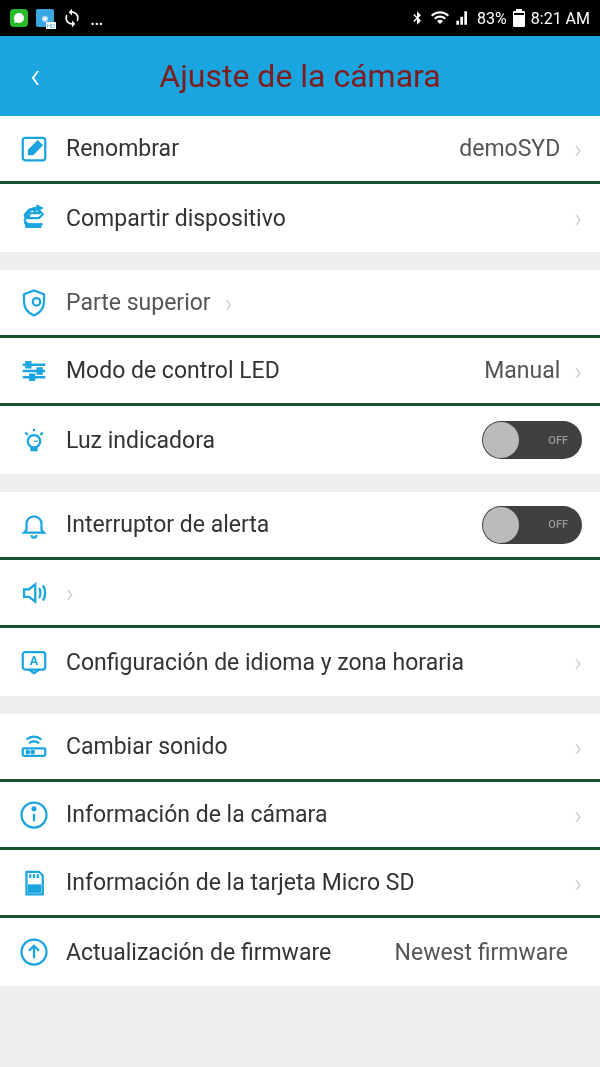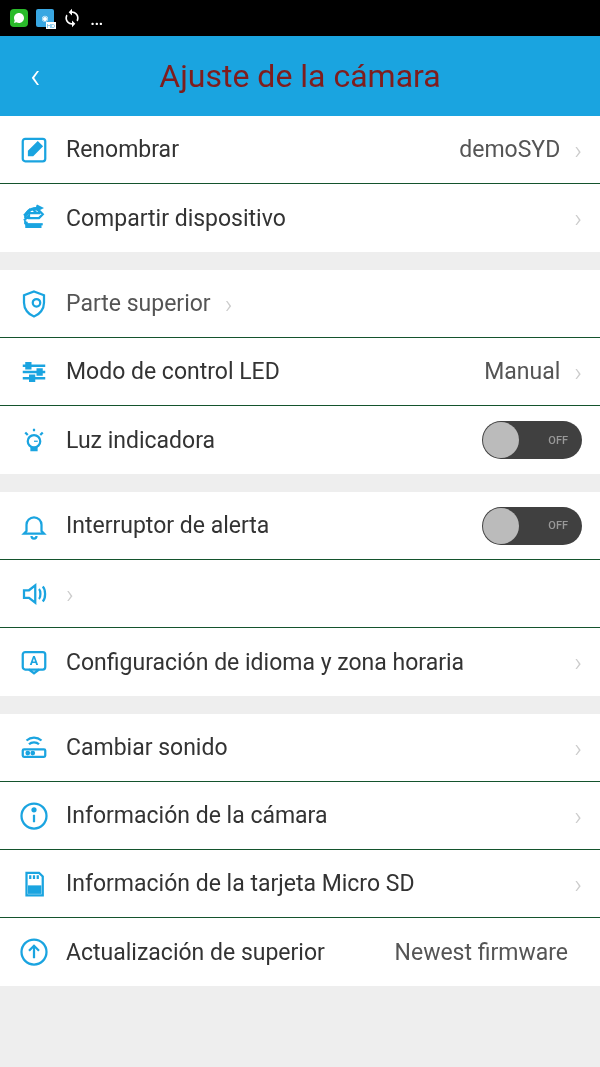--- a/index.html
+++ b/index.html
@@ -49,21 +49,21 @@
     }
     .settings-list { background: #eeeeee; }
     .section { margin-bottom: 18px; }
     .section:last-child { margin-bottom: 0; }
     .row {
       background: #fff;
       height: 68px;
       display: flex;
       align-items: center;
       padding: 0 18px 0 14px;
-      border-bottom: 1px solid #14532d;
+      border-bottom: 3px solid #14532d;
     }
     .row:last-child { border-bottom: none; }
     .row-icon {
       width: 40px;
       height: 40px;
       display: flex;
       align-items: center;
       justify-content: center;
       margin-right: 12px;
     }
@@ -118,20 +118,38 @@
       <svg width="12" height="12" viewBox="0 0 24 24" fill="#fff">
           <path d="M12 2C6.5 2 2 6.5 2 12c0 1.8.5 3.5 1.3 5L2 22l5-1.3c1.5.8 3.2 1.3 5 1.3 5.5 0 10-4.5 10-10S17.5 2 12 2z"></path>
         </svg>
     </span>
     <span class="blue-icon">◉</span>
     <svg width="20" height="20" viewBox="0 0 24 24" fill="#fff">
         <path d="M12 4V1L8 5l4 4V6c3.3 0 6 2.7 6 6 0 1-.3 2-.7 2.8l1.5 1.5C19.5 15 20 13.6 20 12c0-4.4-3.6-8-8-8zm0 14c-3.3 0-6-2.7-6-6 0-1 .3-2 .7-2.8L5.2 7.7C4.5 9 4 10.4 4 12c0 4.4 3.6 8 8 8v3l4-4-4-4v3z"></path>
       </svg>
     <span style="font-size:20px;letter-spacing:2px;">…</span>
   </div>
+  <div class="status-right">
+    <svg width="16" height="16" viewBox="0 0 24 24" fill="#fff">
+        <path d="M12 2l6 6-4 4 4 4-6 6v-8l-4 4-1.5-1.5L11 12 6.5 7.5 8 6l4 4V2z"></path>
+      </svg>
+    <svg width="18" height="18" viewBox="0 0 24 24" fill="#fff">
+        <path d="M12 20l4-4c-2.2-2.2-5.8-2.2-8 0l4 4zm-8-8c4.4-4.4 11.6-4.4 16 0l-2 2c-3.3-3.3-8.7-3.3-12 0l-2-2zm-4-4c6.6-6.6 17.4-6.6 24 0l-2 2c-5.5-5.5-14.5-5.5-20 0L0 8z"></path>
+      </svg>
+    <svg width="16" height="16" viewBox="0 0 24 24" fill="#fff">
+        <path d="M2 22h4v-6H2v6zm6 0h4V10H8v12zm6 0h4V2h-4v20z"></path>
+      </svg>
+    <span>83%</span>
+    <svg width="12" height="18" viewBox="0 0 12 18" fill="#fff">
+        <rect x="0" y="2" width="12" height="16" rx="1"></rect>
+        <rect x="3" y="0" width="6" height="2"></rect>
+        <rect x="1" y="4" width="10" height="2" fill="#000"></rect>
+      </svg>
+    <span>8:21 AM</span>
+  </div>
 </div>
 
 <div class="header">
   <div class="back-btn">‹</div>
   <div class="header-title">Ajuste de la cámara</div>
 </div>
 
 <div class="settings-list">
 
   <div class="section">
@@ -287,18 +305,18 @@
       <div class="chevron">›</div>
     </div>
     <div class="row">
       <div class="row-icon">
         <svg width="30" height="30" viewBox="0 0 24 24" fill="none" stroke="#1aa4e0" stroke-width="1.8">
             <circle cx="12" cy="12" r="10"></circle>
             <line x1="12" y1="17" x2="12" y2="7"></line>
             <polyline points="8,11 12,7 16,11"></polyline>
           </svg>
       </div>
-      <div class="row-label">Actualización de superior</div>
+      <div class="row-label">Actualización de firmware</div>
       <div class="row-value">Newest firmware</div>
     </div>
   </div>
 
 </div>
 
 </body></html>

